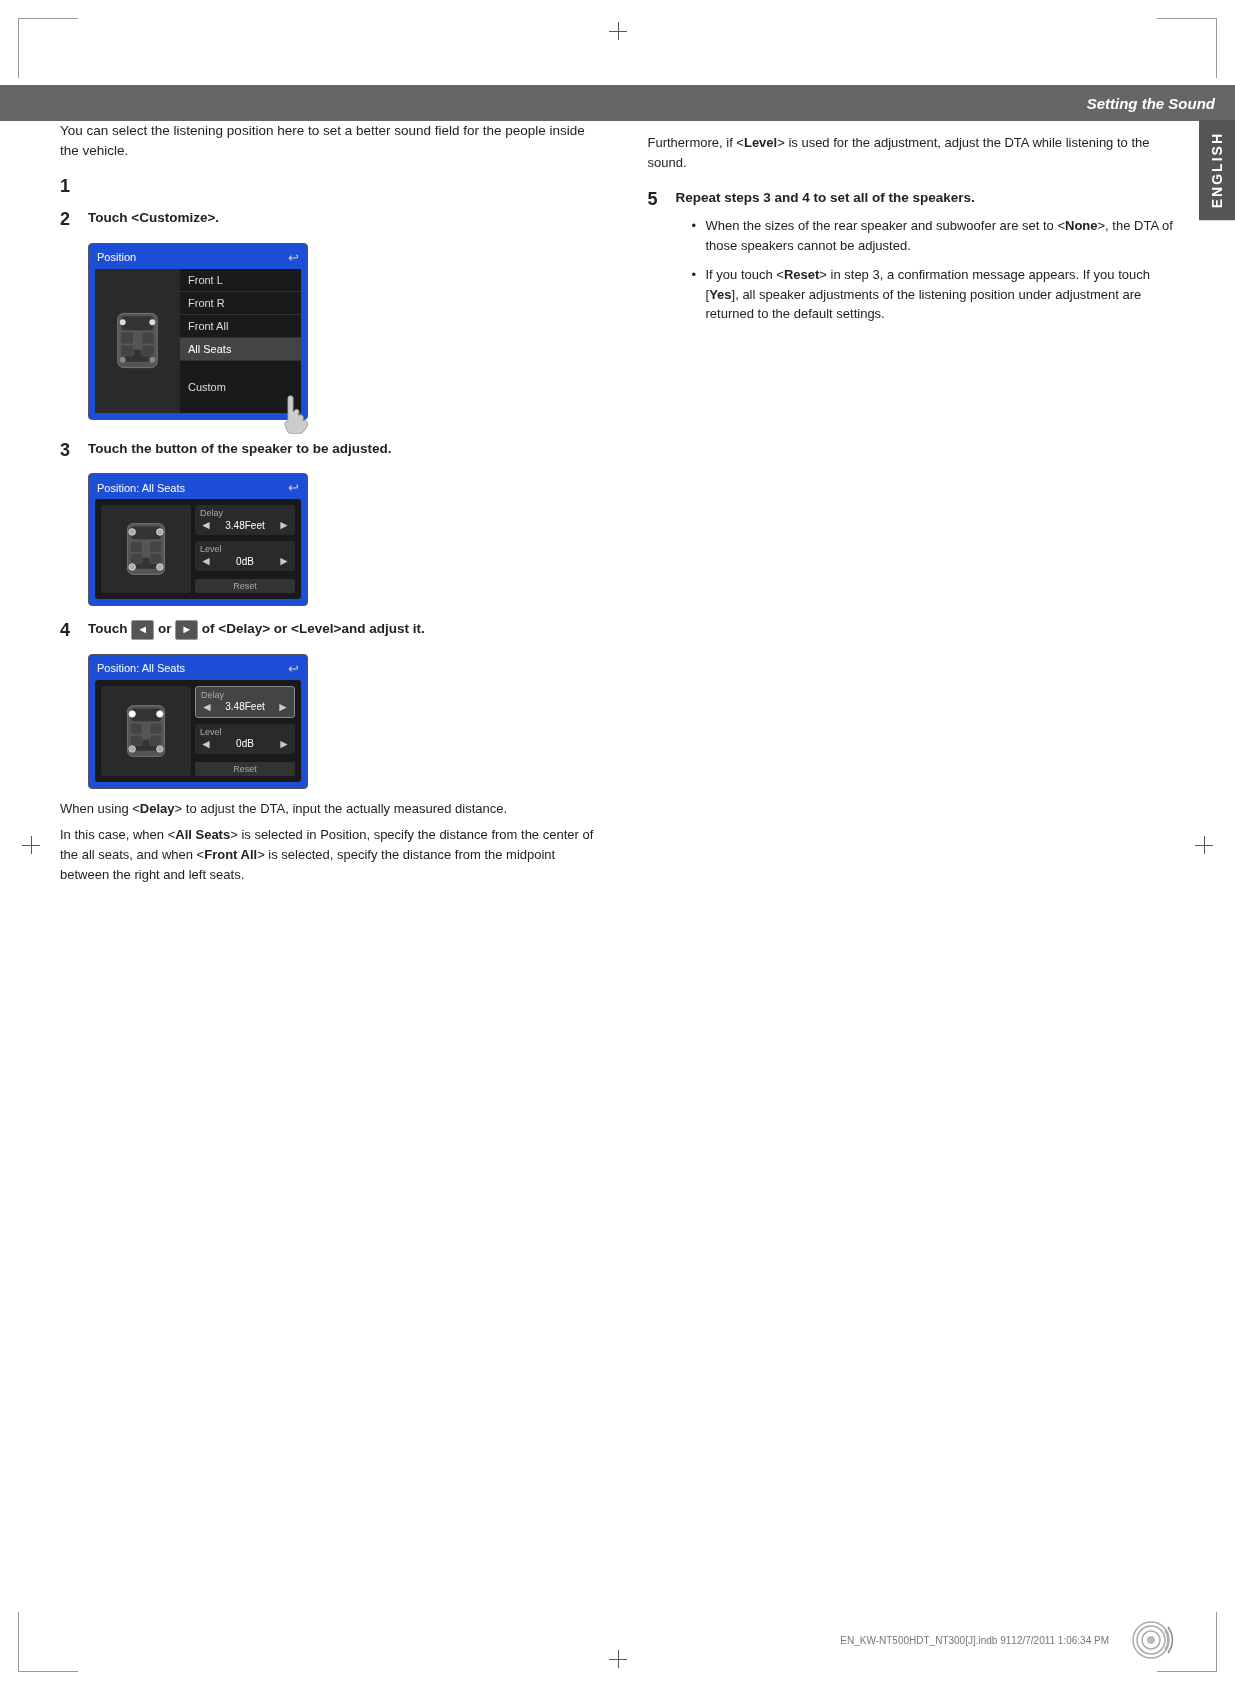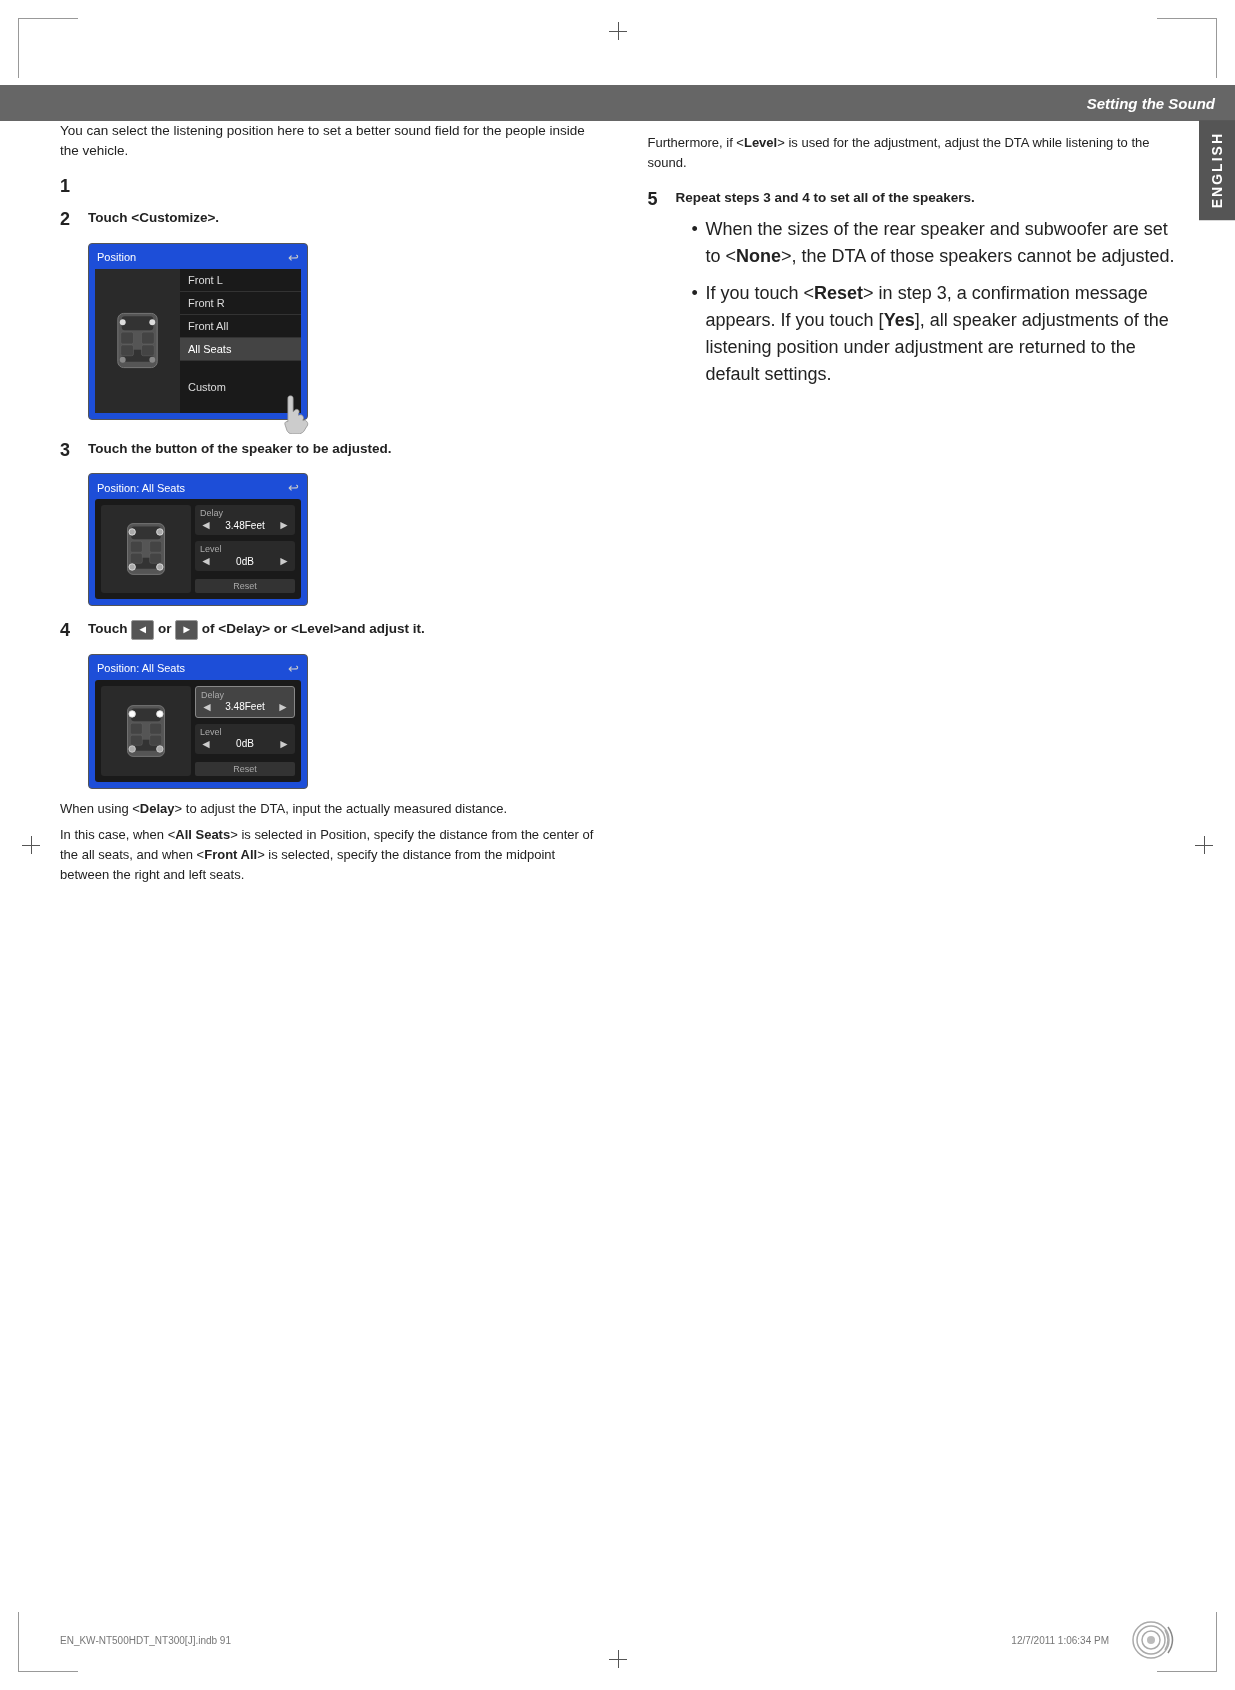--- a/index.html
+++ b/index.html
@@ -327,21 +327,21 @@
     .step5 {
       margin-top: 16px;
     }
 
     .bullet-list {
       margin: 8px 0 0 16px;
       list-style: none;
     }
 
     .bullet-list li {
-      font-size: 18px;
+      font-size: 13px;
       line-height: 1.5;
       margin-bottom: 10px;
       padding-left: 14px;
       position: relative;
     }
 
     .bullet-list li::before {
       content: '•';
       position: absolute;
       left: 0;
@@ -361,21 +361,21 @@
       line-height: 1.55;
     }
 
     
     .page-footer {
       position: absolute;
       bottom: 30px;
       left: 0;
       right: 0;
       display: flex;
-      justify-content: space-between;
+      justify-content: flex-end;
       align-items: center;
       padding: 0 60px;
       font-size: 11px;
       color: #555;
     }
 
     .page-number {
       text-align: center;
       flex: 1;
       font-size: 13px;

